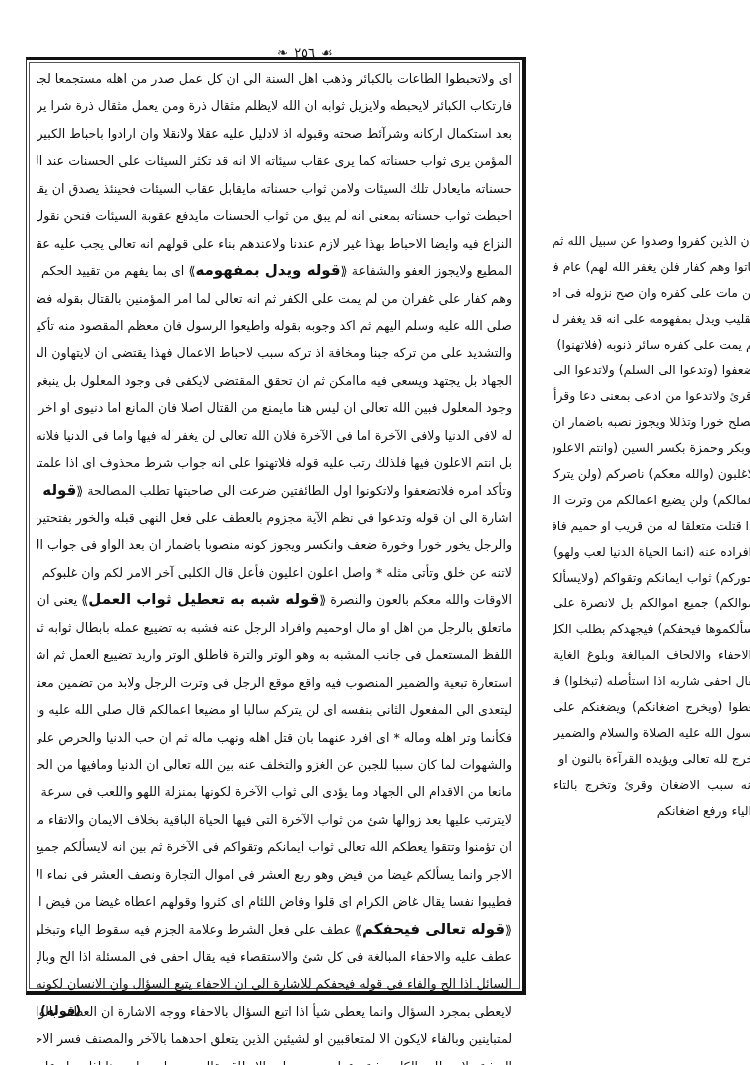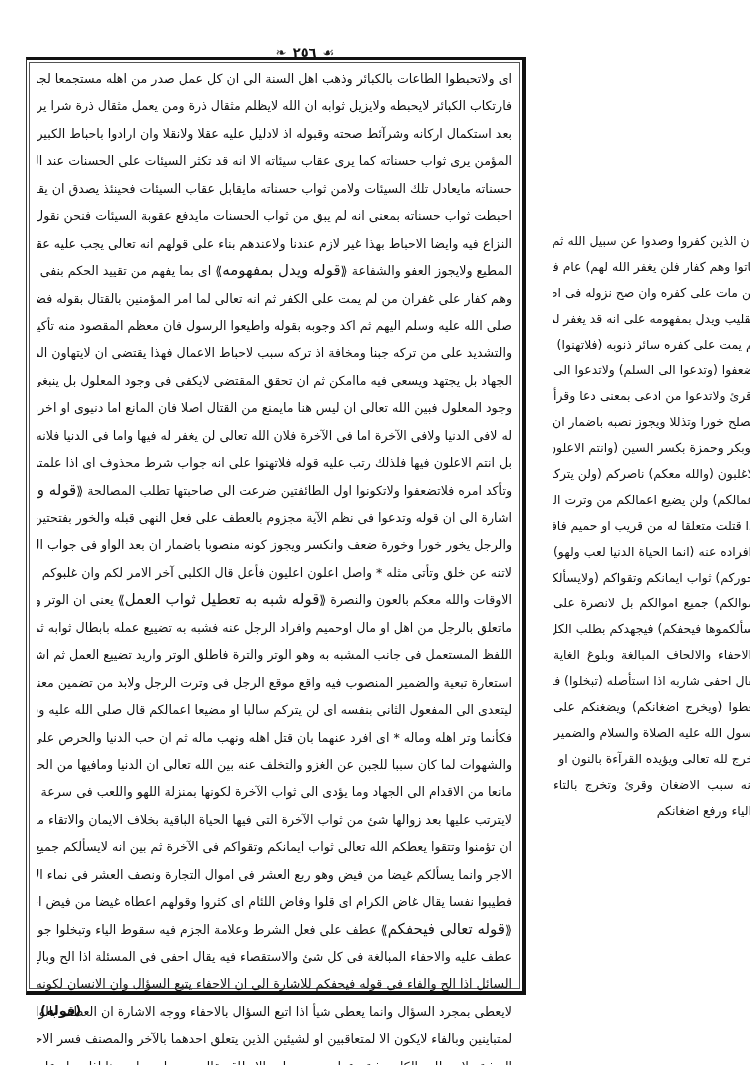--- a/index.html
+++ b/index.html
@@ -6,38 +6,38 @@
   body {
     width: 750px; height: 1065px; position: relative; overflow: hidden;
     font-family: "DejaVu Sans", sans-serif; color: #111;
   }
   .page-number {
     position: absolute; left: 250px; top: 42px; width: 110px; height: 20px;
     display: flex; align-items: center; justify-content: center; gap: 6px;
     direction: ltr;
   }
   .orn { font-size: 13px; color: #222; line-height: 1; }
-  .pn-text { font-size: 13px; font-weight: bold; letter-spacing: 1px; }
+  .pn-text { font-size: 13px; font-weight: normal; letter-spacing: 1px; }
 
   .main-box {
     position: absolute; left: 26px; top: 57px; width: 500px; height: 938px;
     border: 1px solid #333;
     box-shadow: inset 0 0 0 2px #fff, inset 0 0 0 3px #555;
     border-top: 3px solid #111; border-bottom: 4px solid #111;
     border-right: 4px solid #111;
     box-sizing: border-box;
     padding: 5px 10px 4px 10px;
   }
   .main-line {
     height: 27.45px; line-height: 27px; font-size: 12.6px;
     white-space: nowrap; overflow: hidden;
     text-align: justify; text-align-last: justify;
   }
   .main-line .q {
-    font-weight: normal; font-size: 15px;
+    font-weight: bold; font-size: 15px;
   }
 
   .margin-col {
     position: absolute; left: 553px; top: 228px; width: 205px;
   }
   .margin-line {
     height: 25.9px; line-height: 26px; font-size: 12.4px;
     white-space: nowrap; overflow: hidden;
     text-align: justify; text-align-last: justify;
   }

